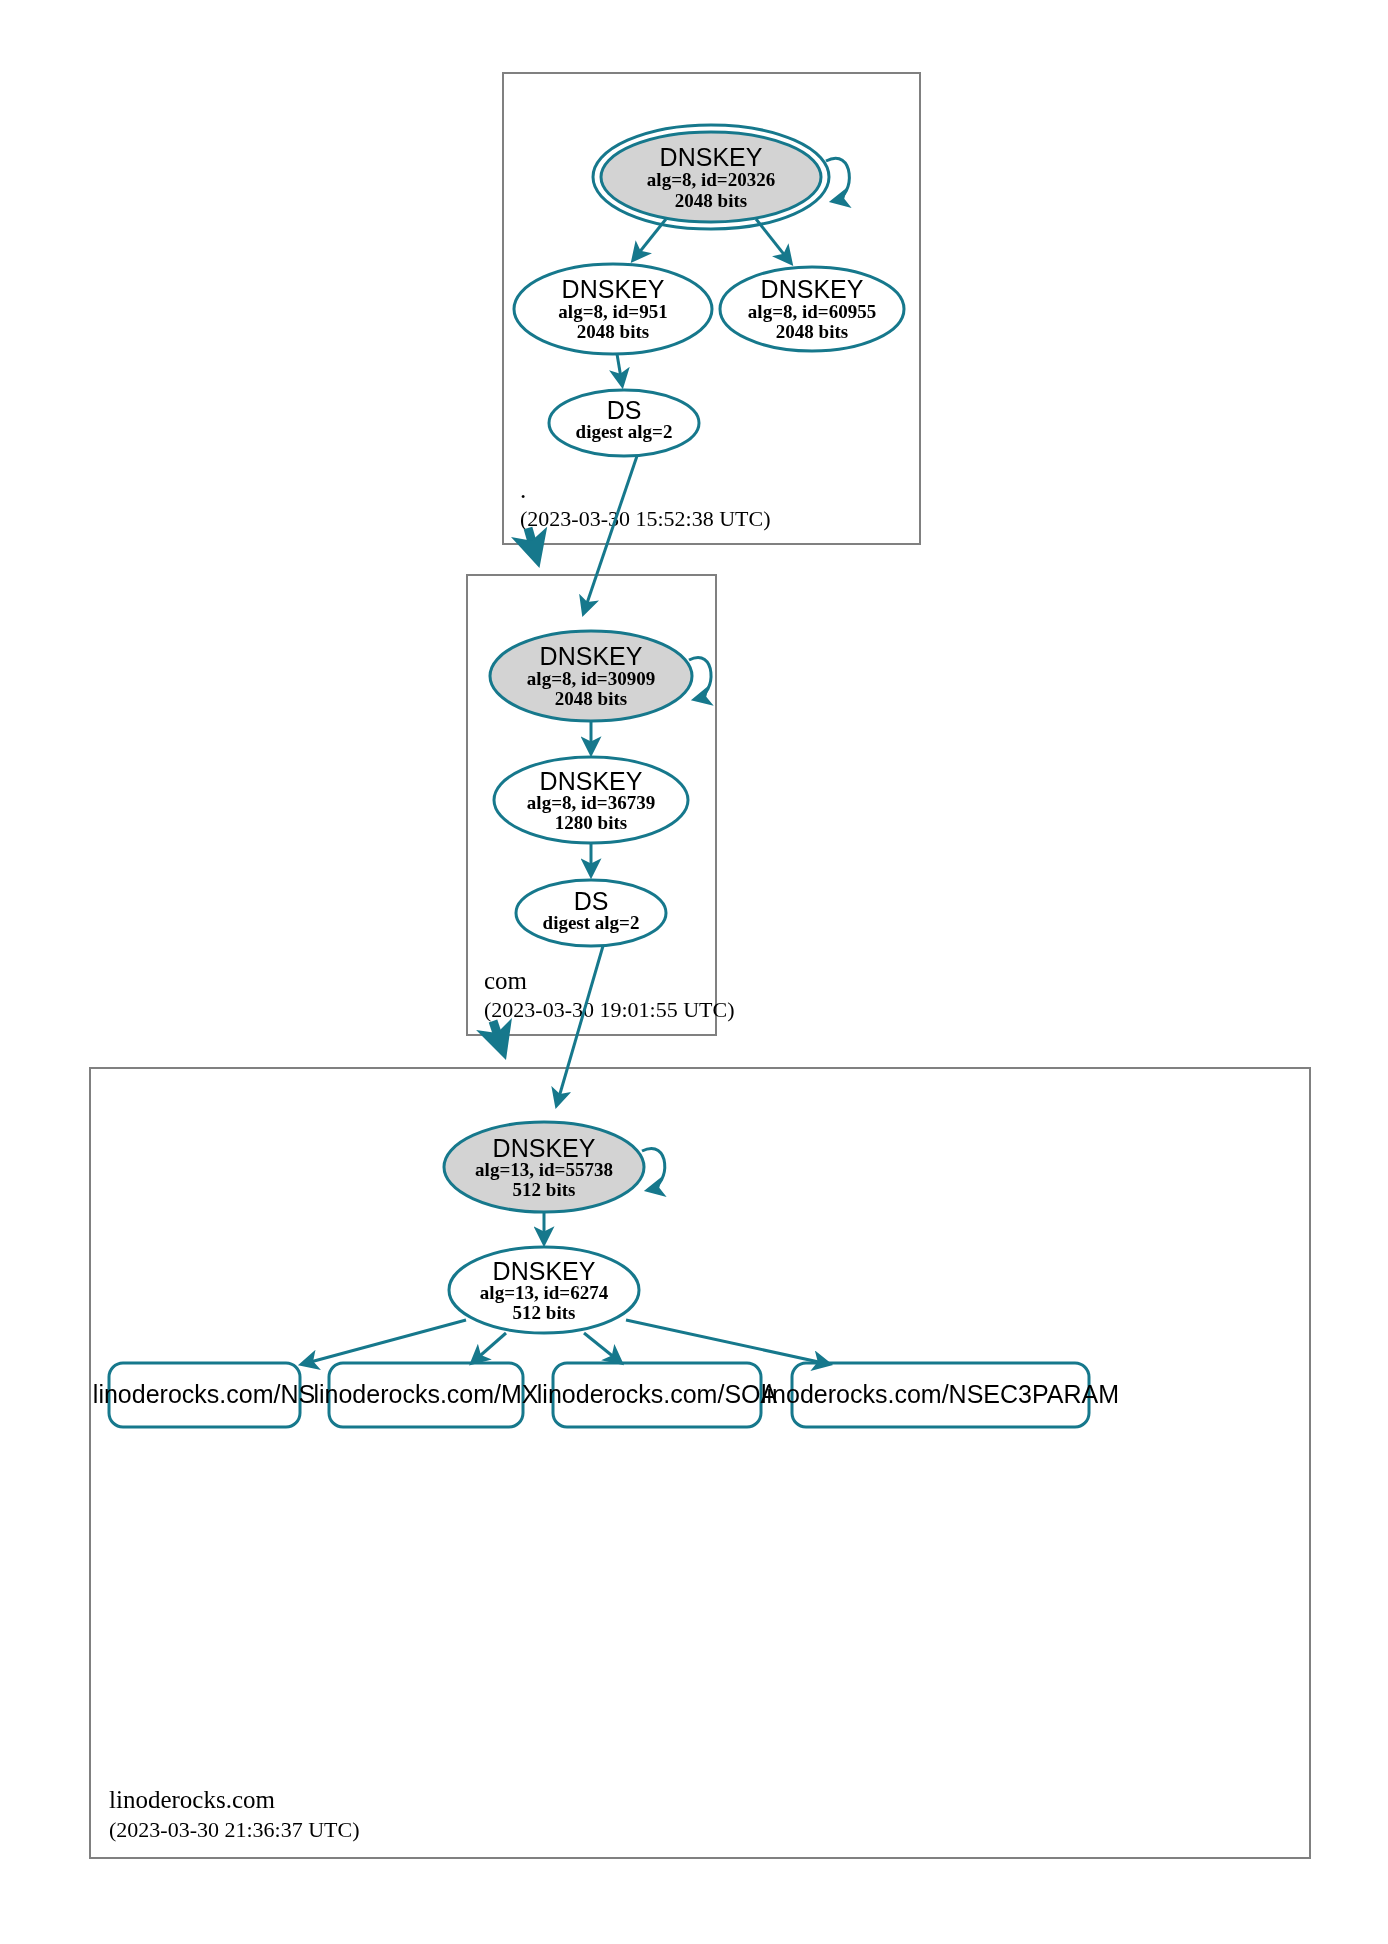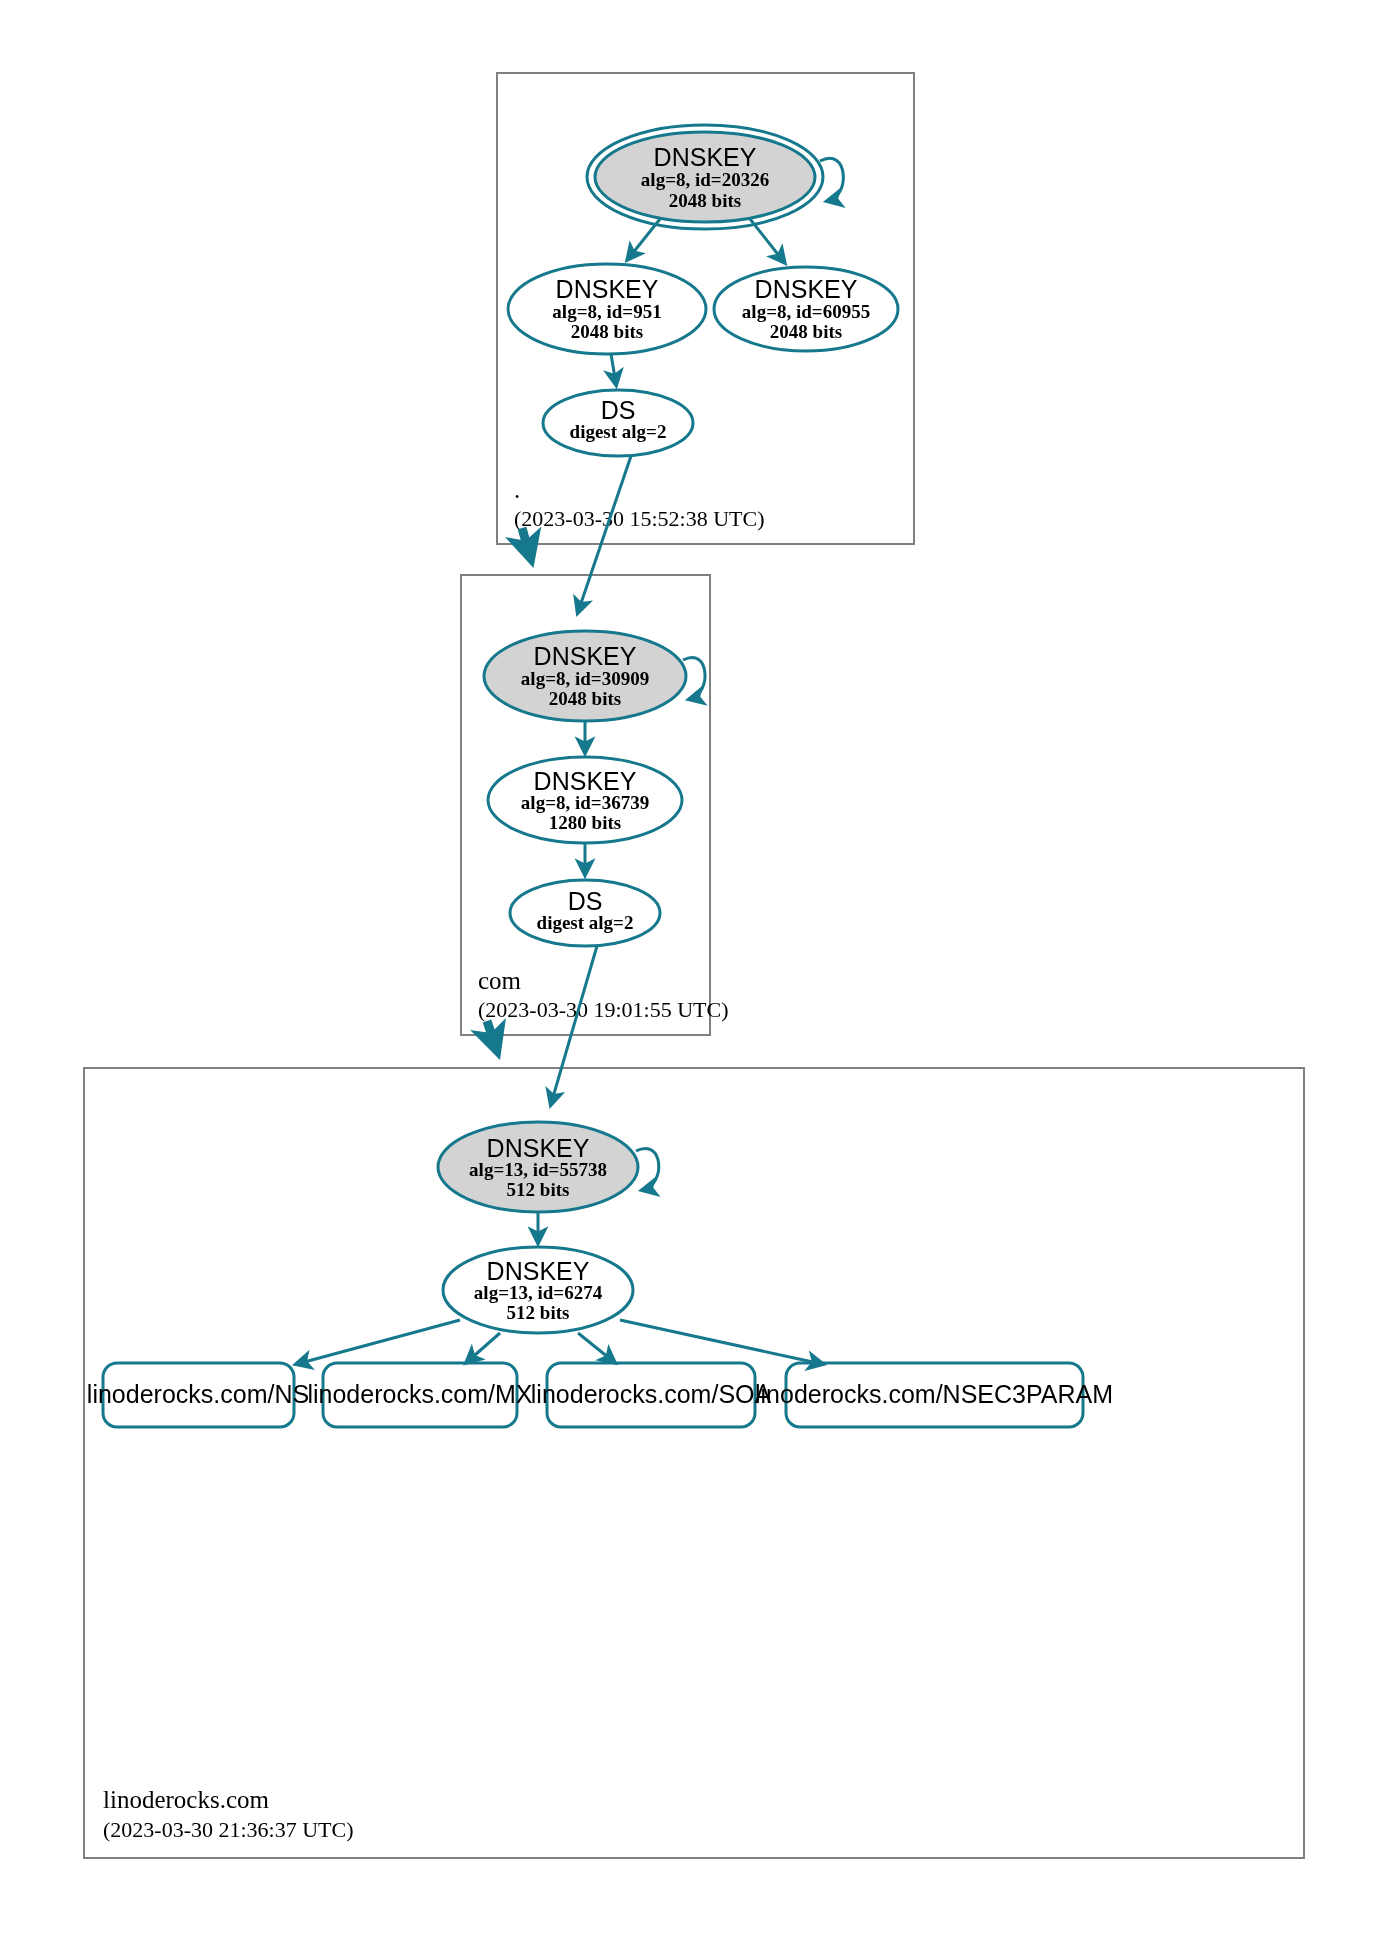--- a/index.html
+++ b/index.html
@@ -9,21 +9,21 @@
   }
   body {
     font-family: "Liberation Sans", sans-serif;
     width: 1388px;
     height: 1944px;
     position: relative;
     overflow: hidden;
   }
   #diagram-root {
     position: absolute;
-    left: 0; top: 0;
+    left: 6px; top: 0;
     width: 1349px;
     height: 1944px;
   }
   svg#dnssec-svg {
     display: block;
     width: 1388px;
     height: 1944px;
   }
   .zone-box {
     fill: #ffffff;

